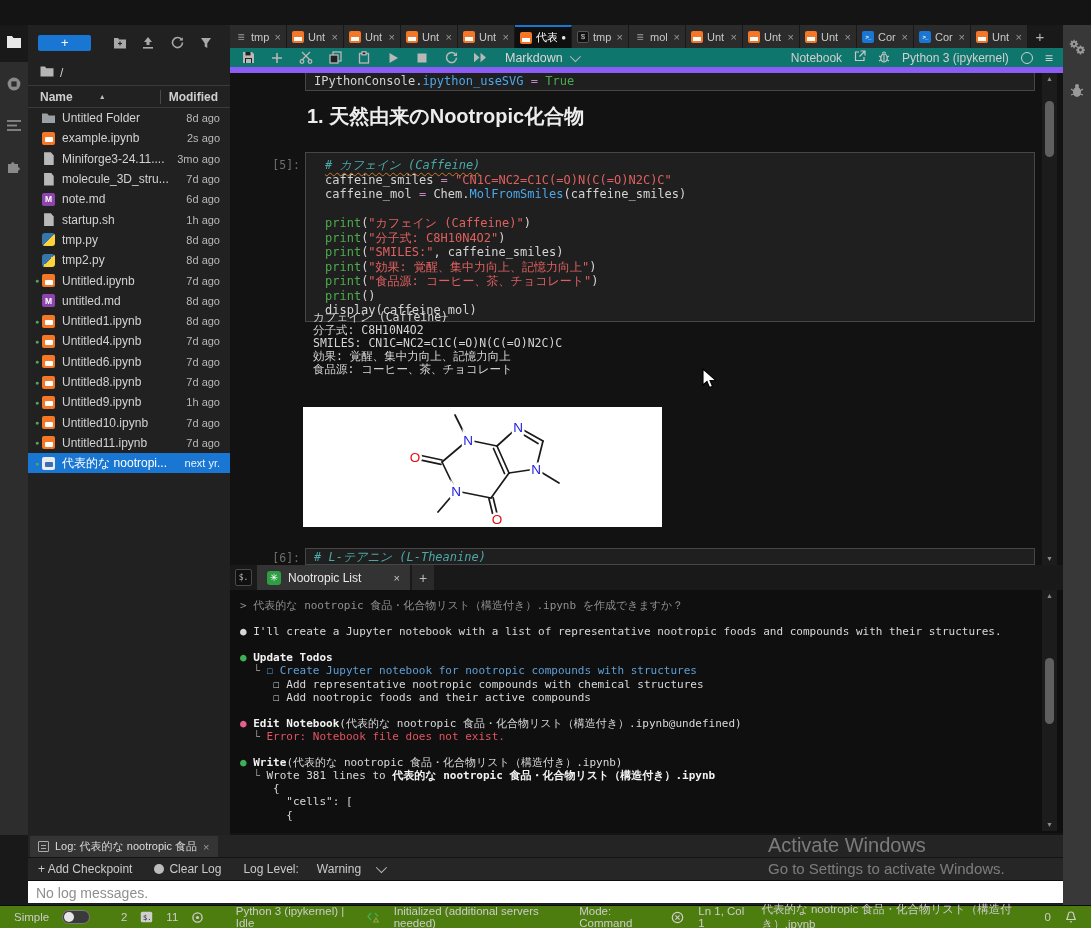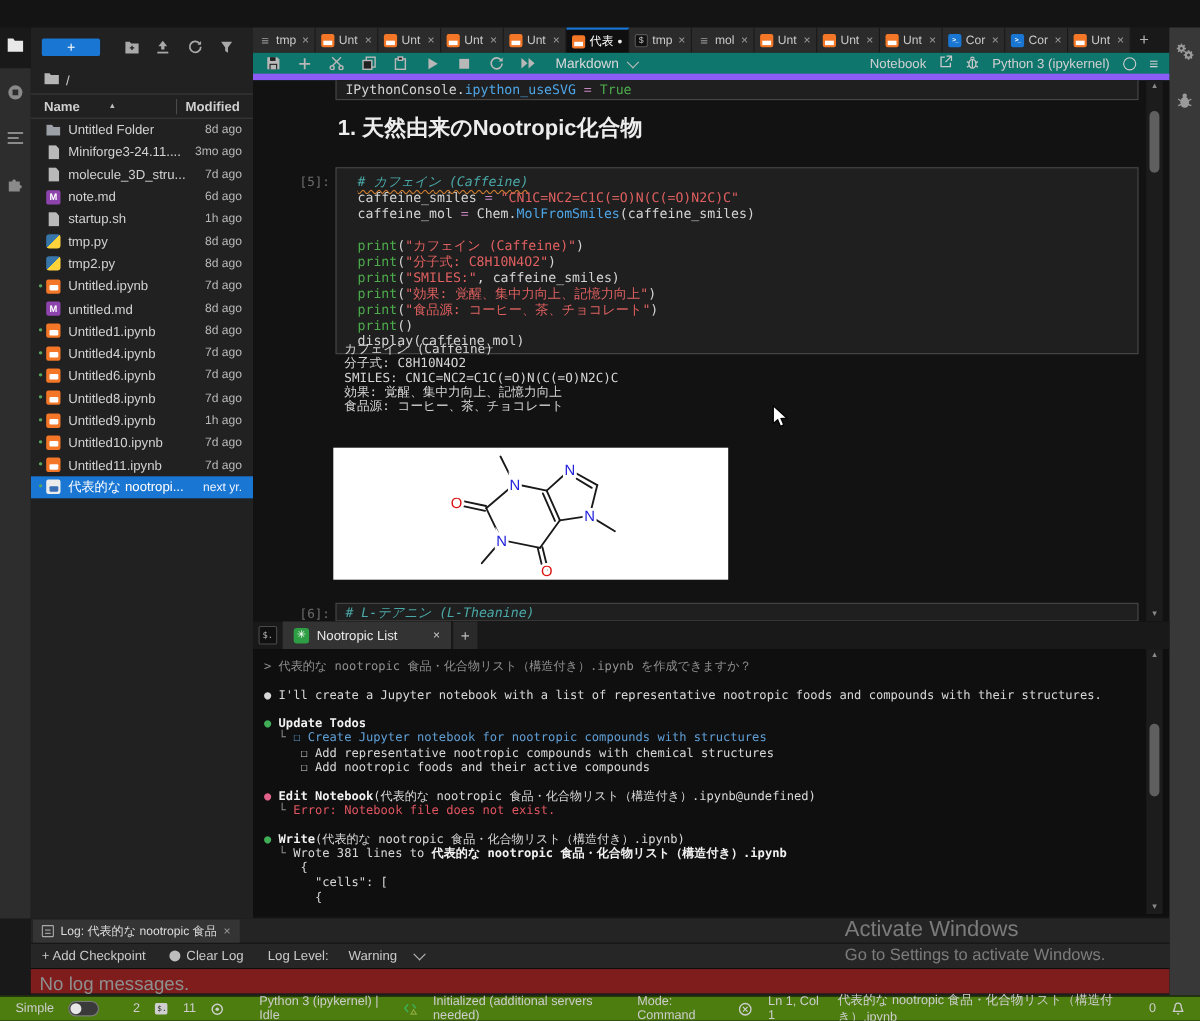--- a/index.html
+++ b/index.html
@@ -140,21 +140,21 @@
   .log-tab { height:21px; margin-left:2px; background:#343434; display:flex; align-items:center; gap:6px;
     padding:0 8px; font-size:11px; color:#dcdcdc; }
   .log-tab-icon { width:11px; height:11px; border:1px solid #aaa; border-radius:1px; position:relative; }
   .log-tab-icon::before { content:""; position:absolute; left:2px; right:2px; top:3px; height:1px; background:#aaa;
     box-shadow:0 3px 0 #aaa; }
   .log-toolbar { height:24px; background:#262626; border-top:1px solid #141414; border-bottom:1px solid #0e0e0e;
     display:flex; align-items:center; gap:22px; padding:0 10px; font-size:12px; color:#c9c9c9; }
   .log-btn { display:flex; align-items:center; gap:5px; }
   .clear-dot { width:10px; height:10px; border-radius:50%; background:#bdbdbd; }
   .log-level { display:flex; align-items:center; gap:18px; }
-  .log-msg { height:22px; background:#7f1d1d; color:#8f8f8f; font-size:17px; padding:4px 0 0 8px; }
+  .log-msg { height:22px; background:#ffffff; color:#8f8f8f; font-size:14px; padding:4px 0 0 8px; }
 
   
   #statusbar { position:absolute; left:0; top:905px; width:1091px; height:23px; background:#4d7c0f;
     border-top:1px solid #0c0c0c; display:flex; align-items:center; font-size:11.5px; color:#cdcdcd;
     padding:0 14px; gap:13px; z-index:6; }
   .toggle { width:30px; height:14px; border-radius:7px; background:#3a3a3a; border:1px solid #7a7a7a; position:relative; }
   .toggle .knob { position:absolute; left:1px; top:1px; width:10px; height:10px; border-radius:50%; background:#e6e6e6; }
   .sb-icon { display:flex; align-items:center; justify-content:center; }
   .sb-right { margin-left:auto; display:flex; align-items:center; gap:14px; }
   .sb-sep { width:6px; }
@@ -248,20 +248,26 @@
     </div>
     <div class="fp-rows">
 
         <div class="frow">
           <span class="mod-dot"></span>
           <span class="fi folder"></span>
           <span class="fname">Untitled Folder</span>
           <span class="fmod">8d ago</span>
         </div>
 
+        <div class="frow">
+          <span class="mod-dot"></span>
+          <span class="fi notebook"></span>
+          <span class="fname">example.ipynb</span>
+          <span class="fmod">2s ago</span>
+        </div>
 
         <div class="frow">
           <span class="mod-dot"></span>
           <span class="fi file"></span>
           <span class="fname">Miniforge3-24.11....</span>
           <span class="fmod">3mo ago</span>
         </div>
 
         <div class="frow">
           <span class="mod-dot"></span>

